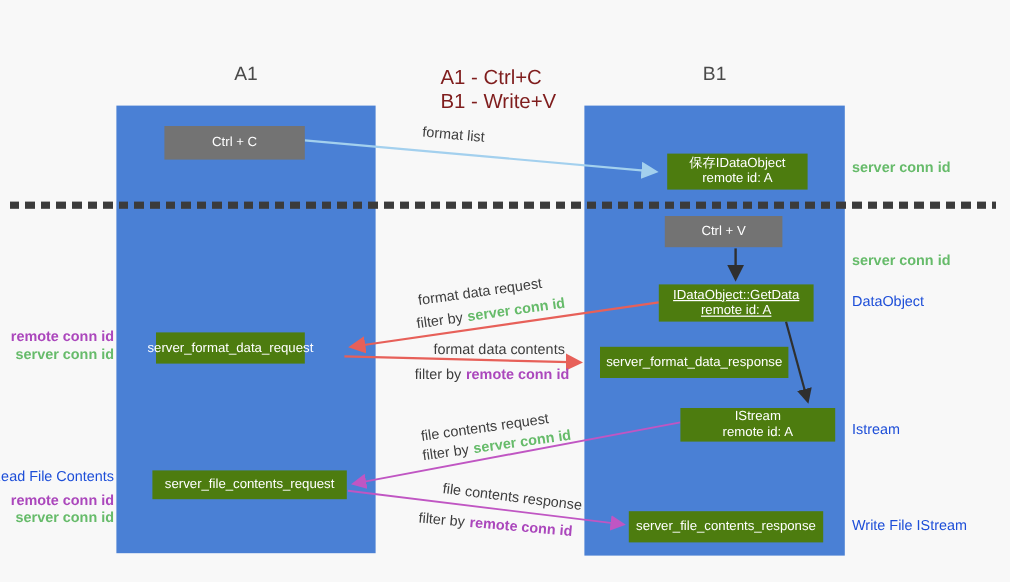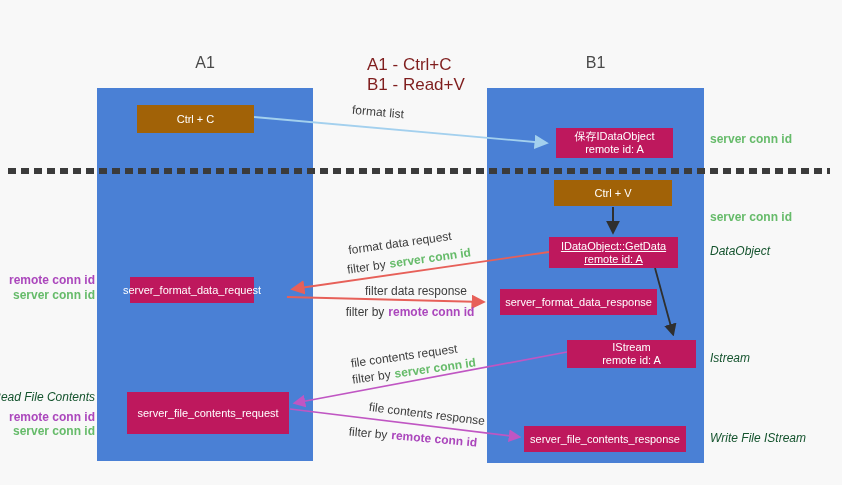--- a/index.html
+++ b/index.html
@@ -19,45 +19,45 @@
   
   #divider{
     left:8px;top:168px;width:822px;height:6px;z-index:2;
     background:repeating-linear-gradient(90deg,#3b3b3b 0 8px,transparent 8px 13px);
   }
   
   .node{
     z-index:4;display:flex;flex-direction:column;align-items:center;justify-content:center;
     color:#fff;font-size:11px;line-height:13px;text-align:center;white-space:nowrap;
   }
-  .green-box{background:#a16207;}
-  .orange-box{background:#be185d;}
+  .green-box{background:#737373;}
+  .orange-box{background:#4d7c0f;}
   
   #arrows{left:0;top:0;z-index:3;pointer-events:none;}
   
   .lbl{
     z-index:5;font-size:12px;color:#3d3d3d;white-space:nowrap;
     transform:translate(-50%,-50%);
   }
   .lbl .fb{margin-right:4px;}
   .b-green{color:#66bb6a;font-weight:bold;}
   .b-purple{color:#ab47bc;font-weight:bold;}
   
   .ann-l{right:747px;text-align:right;font-size:12px;white-space:nowrap;z-index:5;}
   .ann-r{left:710px;text-align:left;font-size:12px;white-space:nowrap;z-index:5;}
-  .ann-dark{color:#14532d;font-style:italic;}
+  .ann-dark{color:#1d4ed8;}
 </style>
 </head>
 <body>
 
 <div id="canvas">
 
   <div class="abs" id="title">
     <div>A1 - Ctrl+C</div>
-    <div>B1 - Read+V</div>
+    <div>B1 - Write+V</div>
   </div>
 
   <div class="abs hdr" style="left:97px;top:55px;width:216px;">
     <div>A1</div>
   </div>
   <div class="abs hdr" style="left:487px;top:55px;width:217px;">
     <div>B1</div>
   </div>
 
   <div class="abs col" style="left:97px;top:88px;width:216px;height:373px;"></div>
@@ -91,21 +91,21 @@
 
   <div class="abs node green-box" style="left:137px;top:105px;width:117px;height:28px;">
     <span>Ctrl + C</span>
   </div>
 
   <div class="abs node orange-box" style="left:556px;top:128px;width:117px;height:30px;">
     <span>保存IDataObject</span>
     <span>remote id: A</span>
   </div>
 
-  <div class="abs node green-box" style="left:554px;top:180px;width:118px;height:26px;">
+  <div class="abs node green-box" style="left:554px;top:180px;width:98px;height:26px;">
     <span>Ctrl + V</span>
   </div>
 
   <div class="abs node orange-box" style="left:549px;top:237px;width:129px;height:31px;text-decoration:underline;">
     <span>IDataObject::GetData</span>
     <span>remote id: A</span>
   </div>
 
   <div class="abs node orange-box" style="left:130px;top:277px;width:124px;height:26px;">
     <span>server_format_data_request</span>
@@ -113,41 +113,41 @@
 
   <div class="abs node orange-box" style="left:500px;top:289px;width:157px;height:26px;">
     <span>server_format_data_response</span>
   </div>
 
   <div class="abs node orange-box" style="left:567px;top:340px;width:129px;height:28px;">
     <span>IStream</span>
     <span>remote id: A</span>
   </div>
 
-  <div class="abs node orange-box" style="left:127px;top:392px;width:162px;height:42px;">
+  <div class="abs node orange-box" style="left:127px;top:392px;width:162px;height:24px;">
     <span>server_file_contents_request</span>
   </div>
 
   <div class="abs node orange-box" style="left:524px;top:426px;width:162px;height:26px;">
     <span>server_file_contents_response</span>
   </div>
 
   <div class="abs lbl" style="left:378px;top:112px;transform:translate(-50%,-50%) rotate(5deg);">
     <span>format list</span>
   </div>
 
   <div class="abs lbl" style="left:400px;top:243px;transform:translate(-50%,-50%) rotate(-8deg);">
     <span>format data request</span>
   </div>
   <div class="abs lbl" style="left:409px;top:261px;transform:translate(-50%,-50%) rotate(-8deg);">
     <span class="fb">filter by</span><span class="b-green">server conn id</span>
   </div>
 
   <div class="abs lbl" style="left:416px;top:291px;transform:translate(-50%,-50%);">
-    <span>filter data response</span>
+    <span>format data contents</span>
   </div>
   <div class="abs lbl" style="left:410px;top:312px;transform:translate(-50%,-50%);">
     <span class="fb">filter by</span><span class="b-purple">remote conn id</span>
   </div>
 
   <div class="abs lbl" style="left:404px;top:356px;transform:translate(-50%,-50%) rotate(-8deg);">
     <span>file contents request</span>
   </div>
   <div class="abs lbl" style="left:414px;top:371px;transform:translate(-50%,-50%) rotate(-8deg);">
     <span class="fb">filter by</span><span class="b-green">server conn id</span>

